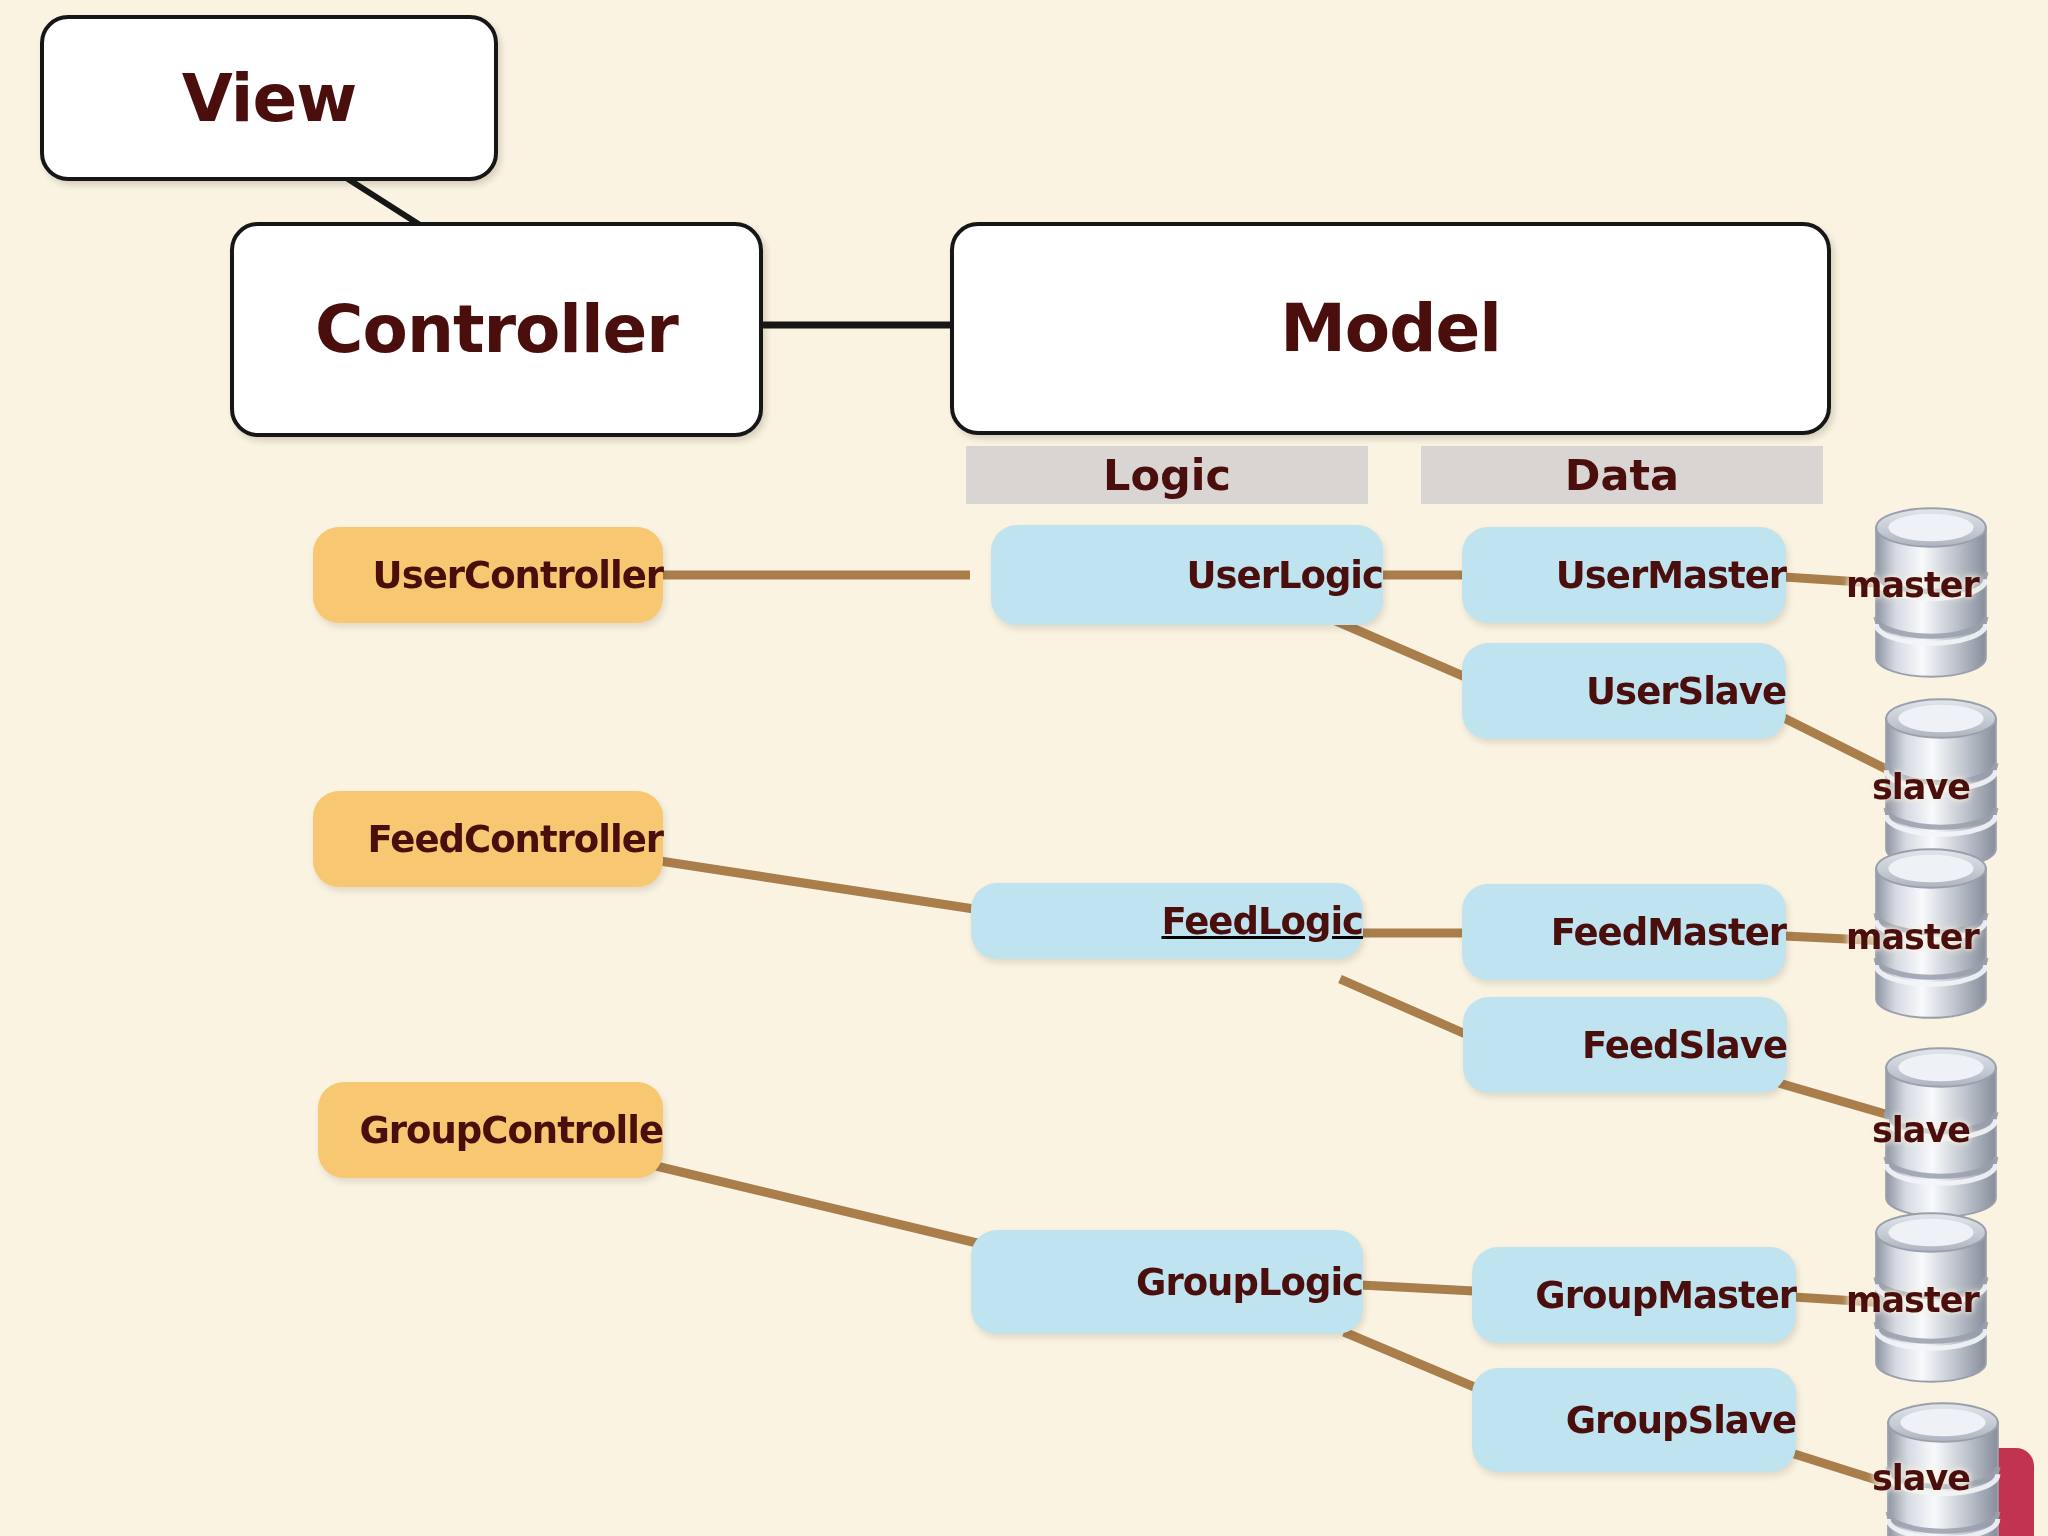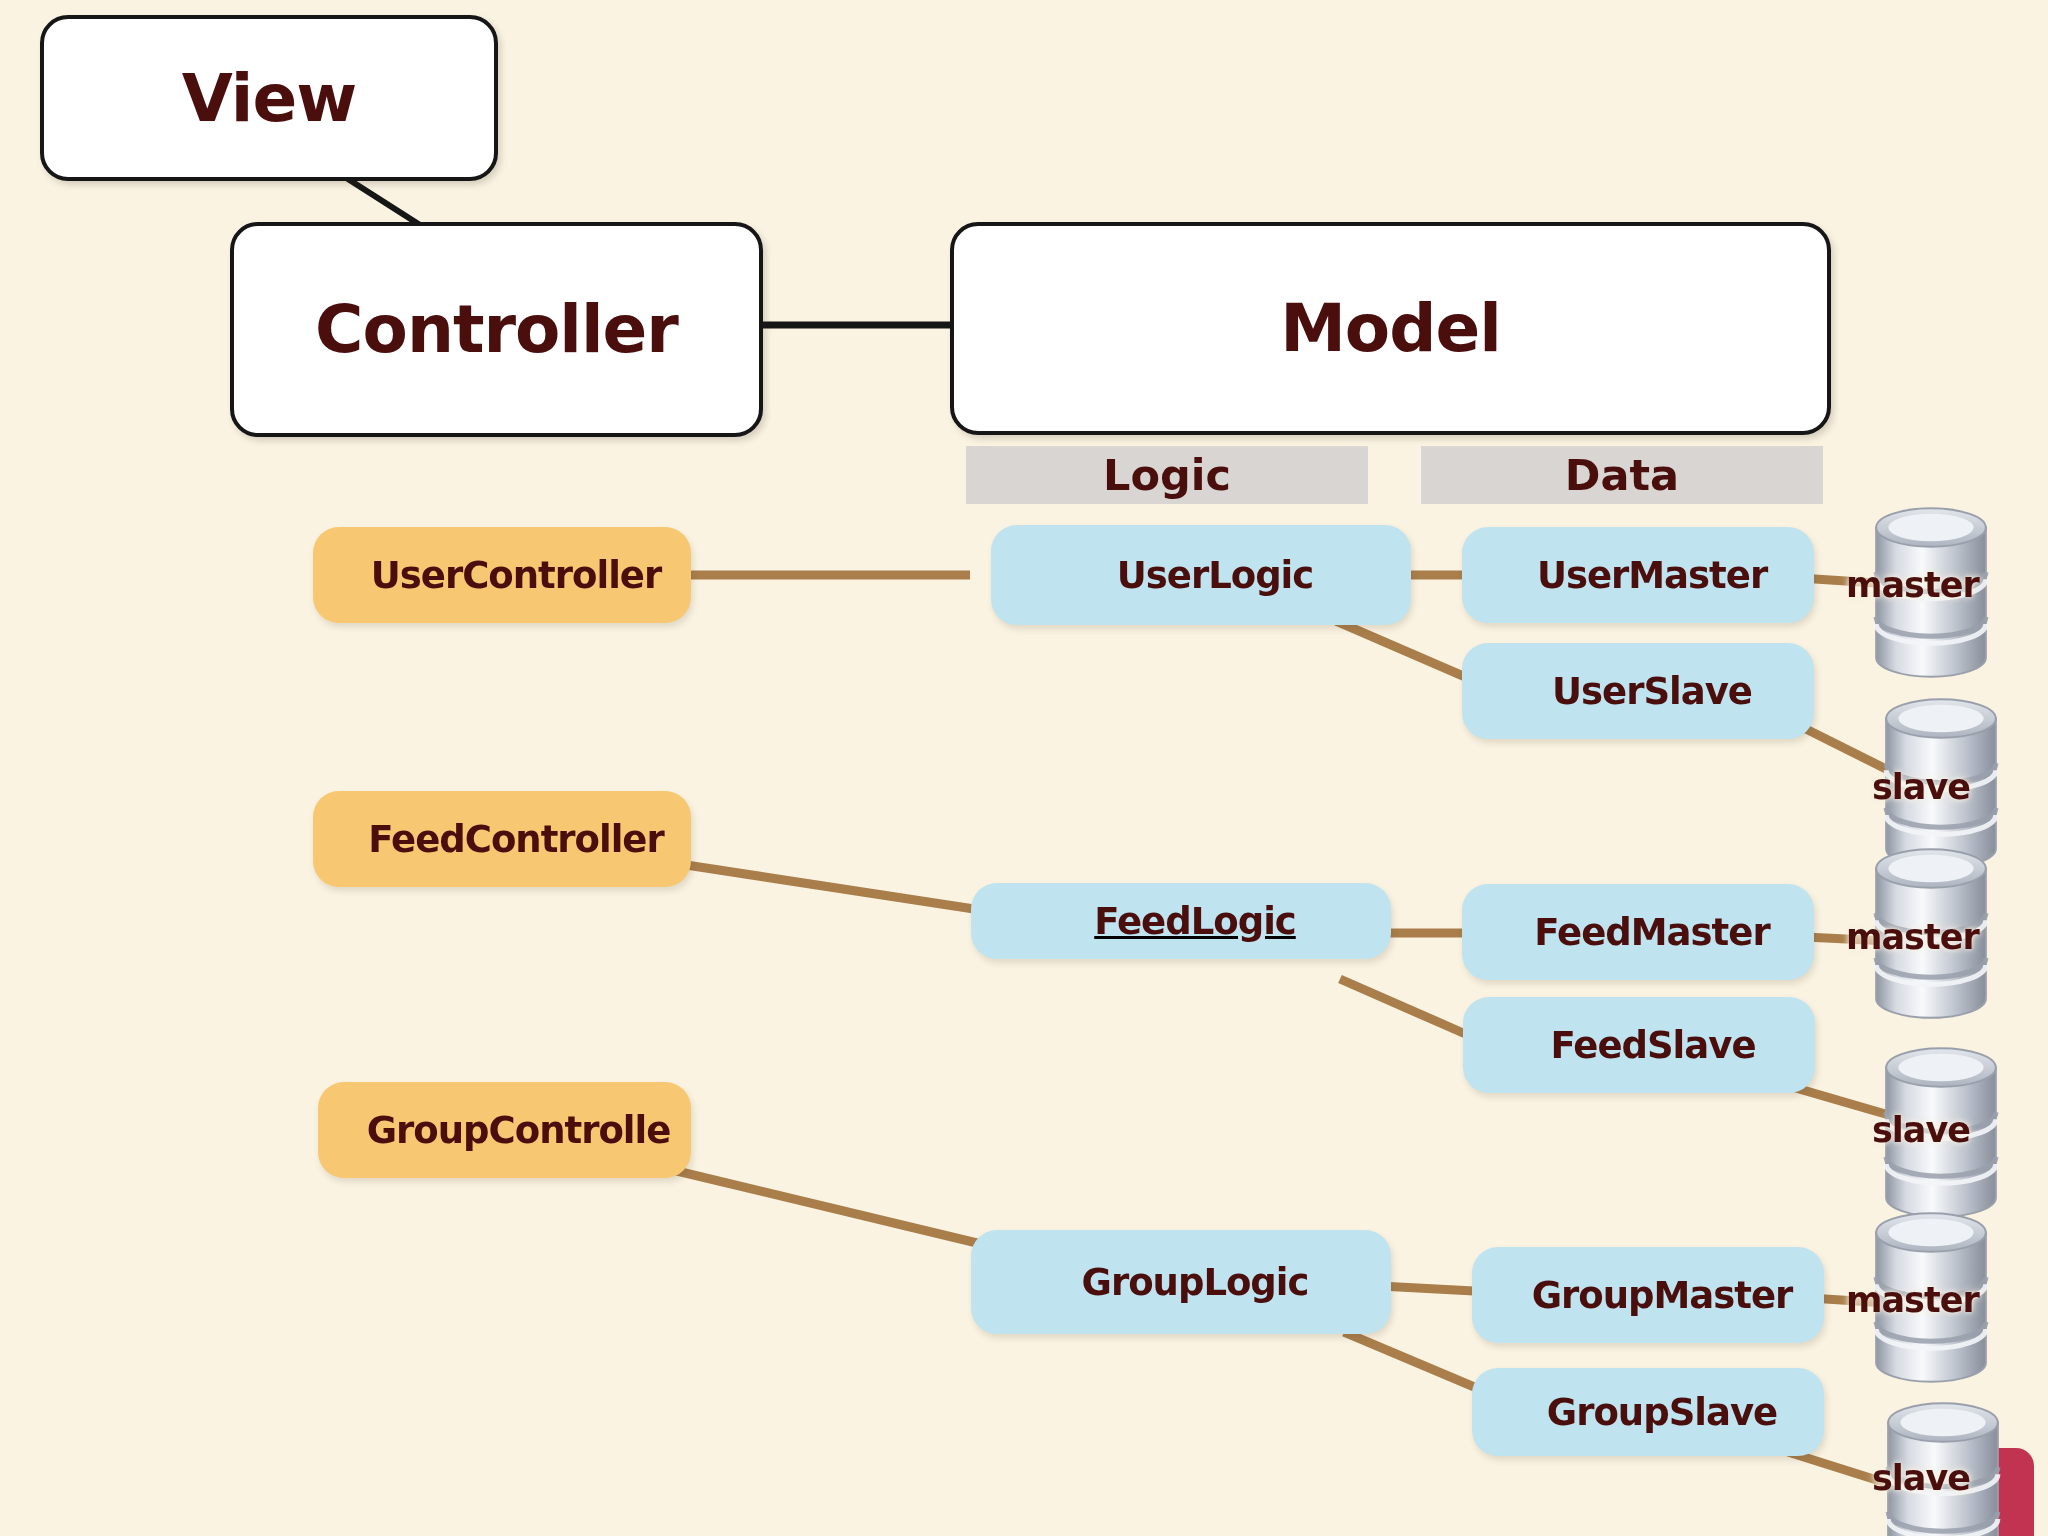--- a/index.html
+++ b/index.html
@@ -13,40 +13,40 @@
   .struct-label{font-size:66px;font-weight:bold;color:#4a0e0d;letter-spacing:-1px;}
   #n-view{left:40px;top:15px;width:450px;height:158px;}
   #n-controller{left:230px;top:222px;width:525px;height:207px;}
   #n-model{left:950px;top:222px;width:873px;height:205px;}
 
   .col-header{position:absolute;background:#d8d5d2;display:flex;align-items:center;justify-content:center;}
   .col-header span{font-size:43px;font-weight:bold;color:#4a0e0d;text-align:right;}
   #h-logic{left:966px;top:446px;width:402px;height:58px;}
   #h-data{left:1421px;top:446px;width:402px;height:58px;}
 
-  .pill{position:absolute;border-radius:26px;display:flex;align-items:center;justify-content:center;
-    box-shadow:2px 4px 6px rgba(90,70,40,.15);padding-left:28px;}
+  .pill{position:absolute;border-radius:26px;display:flex;align-items:center;justify-content:flex-end;
+    box-shadow:2px 4px 6px rgba(90,70,40,.15);}
   .pill span{font-size:37px;font-weight:bold;color:#4a0e0d;letter-spacing:-1px;white-space:nowrap;}
   .orange{background:#f8c772;}
   .blue{background:#bfe3ef;}
 
   #n-usercontroller{left:313px;top:527px;width:350px;height:96px;}
   #n-feedcontroller{left:313px;top:791px;width:350px;height:96px;}
   #n-groupcontroller{left:318px;top:1082px;width:345px;height:96px;}
 
   #n-userlogic{left:966px;top:525px;width:392px;height:100px;margin-left:25px;}
   #n-feedlogic{left:971px;top:883px;width:392px;height:76px;text-decoration:underline;}
   #n-grouplogic{left:971px;top:1230px;width:392px;height:104px;}
 
   #n-usermaster{left:1462px;top:527px;width:324px;height:96px;}
   #n-userslave{left:1462px;top:643px;width:324px;height:96px;}
   #n-feedmaster{left:1462px;top:884px;width:324px;height:96px;}
   #n-feedslave{left:1463px;top:997px;width:324px;height:96px;}
   #n-groupmaster{left:1472px;top:1247px;width:324px;height:96px;}
-  #n-groupslave{left:1472px;top:1368px;width:324px;height:88px;}
+  #n-groupslave{left:1472px;top:1368px;width:324px;height:104px;}
 
   .db{position:absolute;width:130px;height:175px;}
   #db-1{left:1866px;top:505px;}
   #db-2{left:1876px;top:696px;}
   #db-3{left:1866px;top:846px;}
   #db-4{left:1876px;top:1045px;}
   #db-5{left:1866px;top:1210px;}
   #db-6{left:1878px;top:1400px;}
   .db svg{width:130px;height:175px;display:block;}
 

